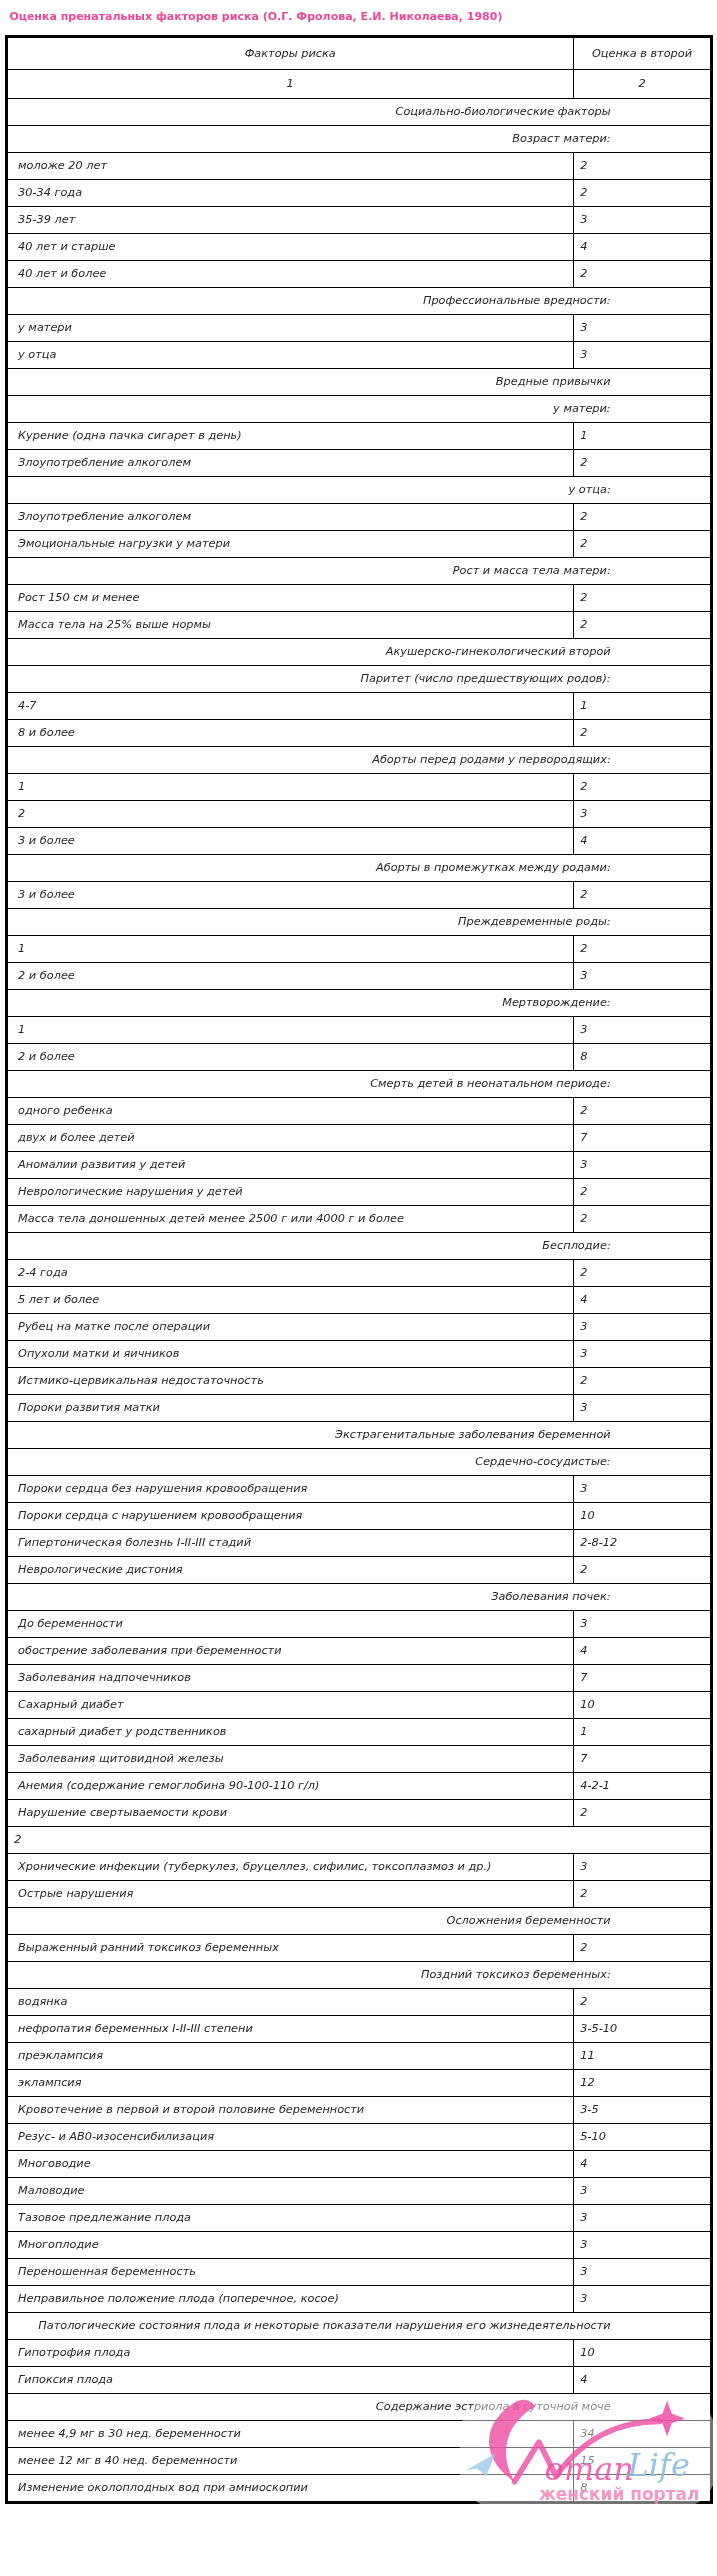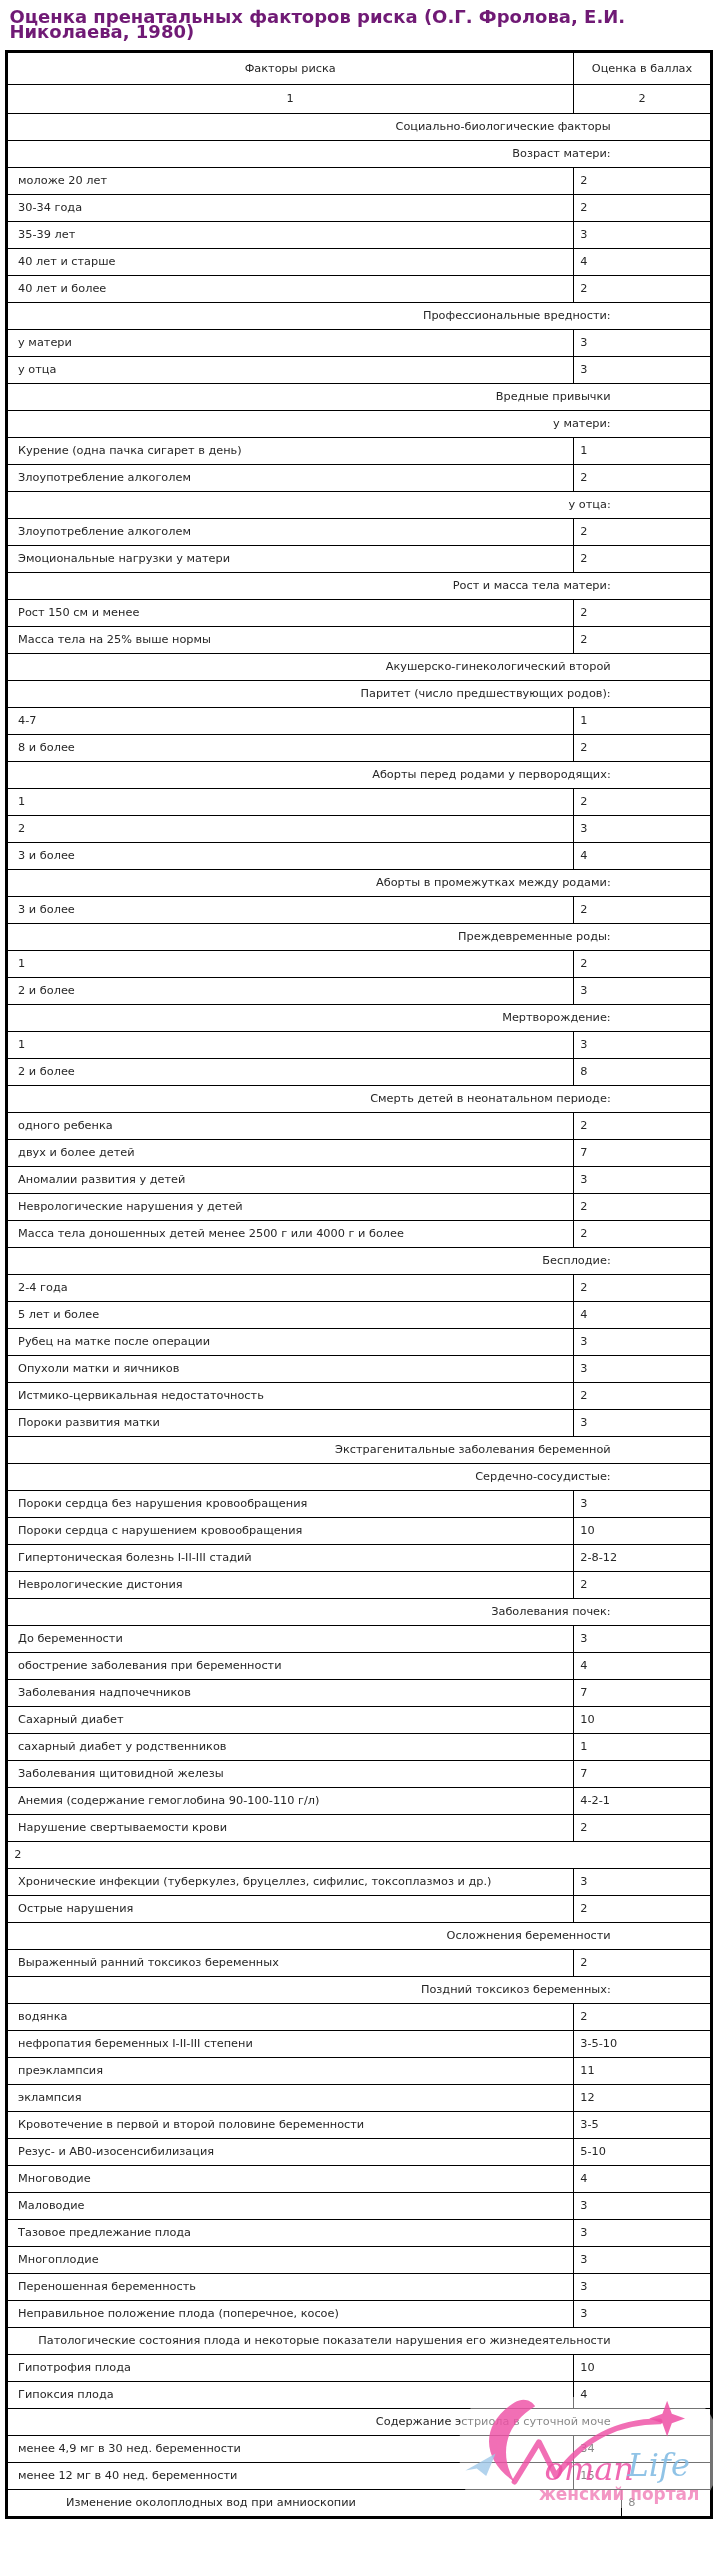--- a/index.html
+++ b/index.html
@@ -6,40 +6,41 @@
   .page{
     position:relative;
     width:718px;
     height:2576px;
     background:#fff;
     font-family:"DejaVu Sans","Liberation Sans",sans-serif;
     color:#262626;
     overflow:hidden;
   }
   .title{
-    font-size:18px;
+    font-size:11px;
     font-weight:bold;
-    color:#701a75;
+    color:#ec4899;
     padding:8.5px 9.4px 0 9.4px;
     line-height:15px;
   }
   .risk-table{
     margin:11.3px 4.7px 0 4.7px;
     border:3.8px solid #000;
     background:#fff;
+    font-style:italic;
   }
   .row{
     display:flex;
     align-items:center;
     height:26px;
     border-bottom:0.9px solid #000;
     font-size:11.3px;
     background:#fff;
   }
-  .row:last-child{border-bottom:none;margin-left:48px;}
+  .row:last-child{border-bottom:none;}
   .row.hdr{height:31px;}
   .row.sub{height:28px;}
   .cell-factor{
     flex:0 0 566px;
     box-sizing:border-box;
     border-right:0.9px solid #000;
     height:100%;
     display:flex;
     align-items:center;
     padding-left:10.4px;
@@ -74,21 +75,21 @@
 </head>
 <body>
 
 <div class="page">
 
   <div class="title">Оценка пренатальных факторов риска (О.Г. Фролова, Е.И. Николаева, 1980)</div>
 
   <div class="risk-table">
     <div class="row hdr">
       <div class="cell-factor">Факторы риска</div>
-      <div class="cell-score">Оценка в баллах</div>
+      <div class="cell-score">Оценка в второй</div>
     </div>
     <div class="row sub">
       <div class="cell-factor">1</div>
       <div class="cell-score">2</div>
     </div>
     <div id="table-body">
         <div class="row section-row">
           <div class="section-label">Социально-биологические факторы</div>
         </div>
         <div class="row section-row">

